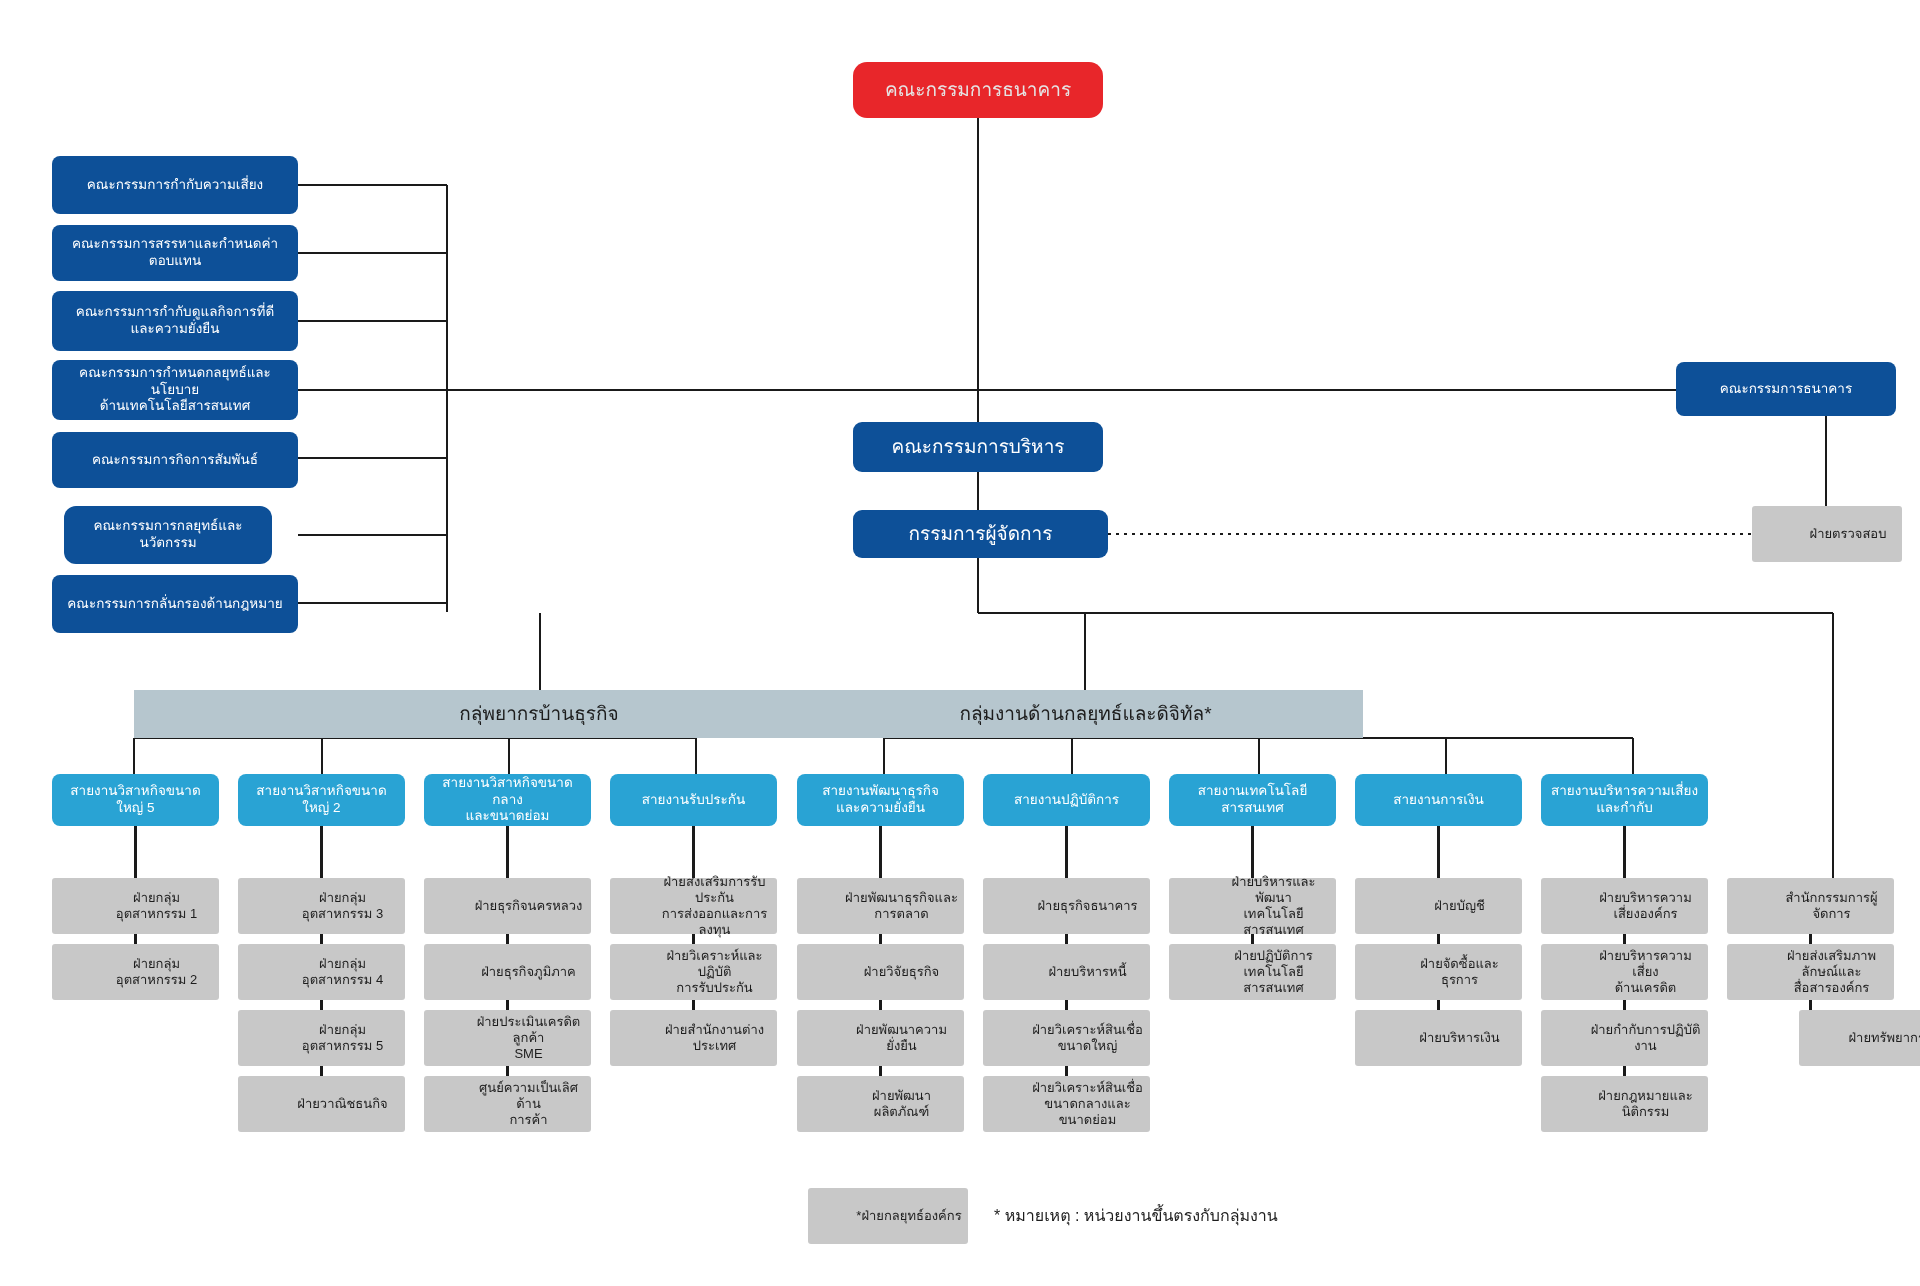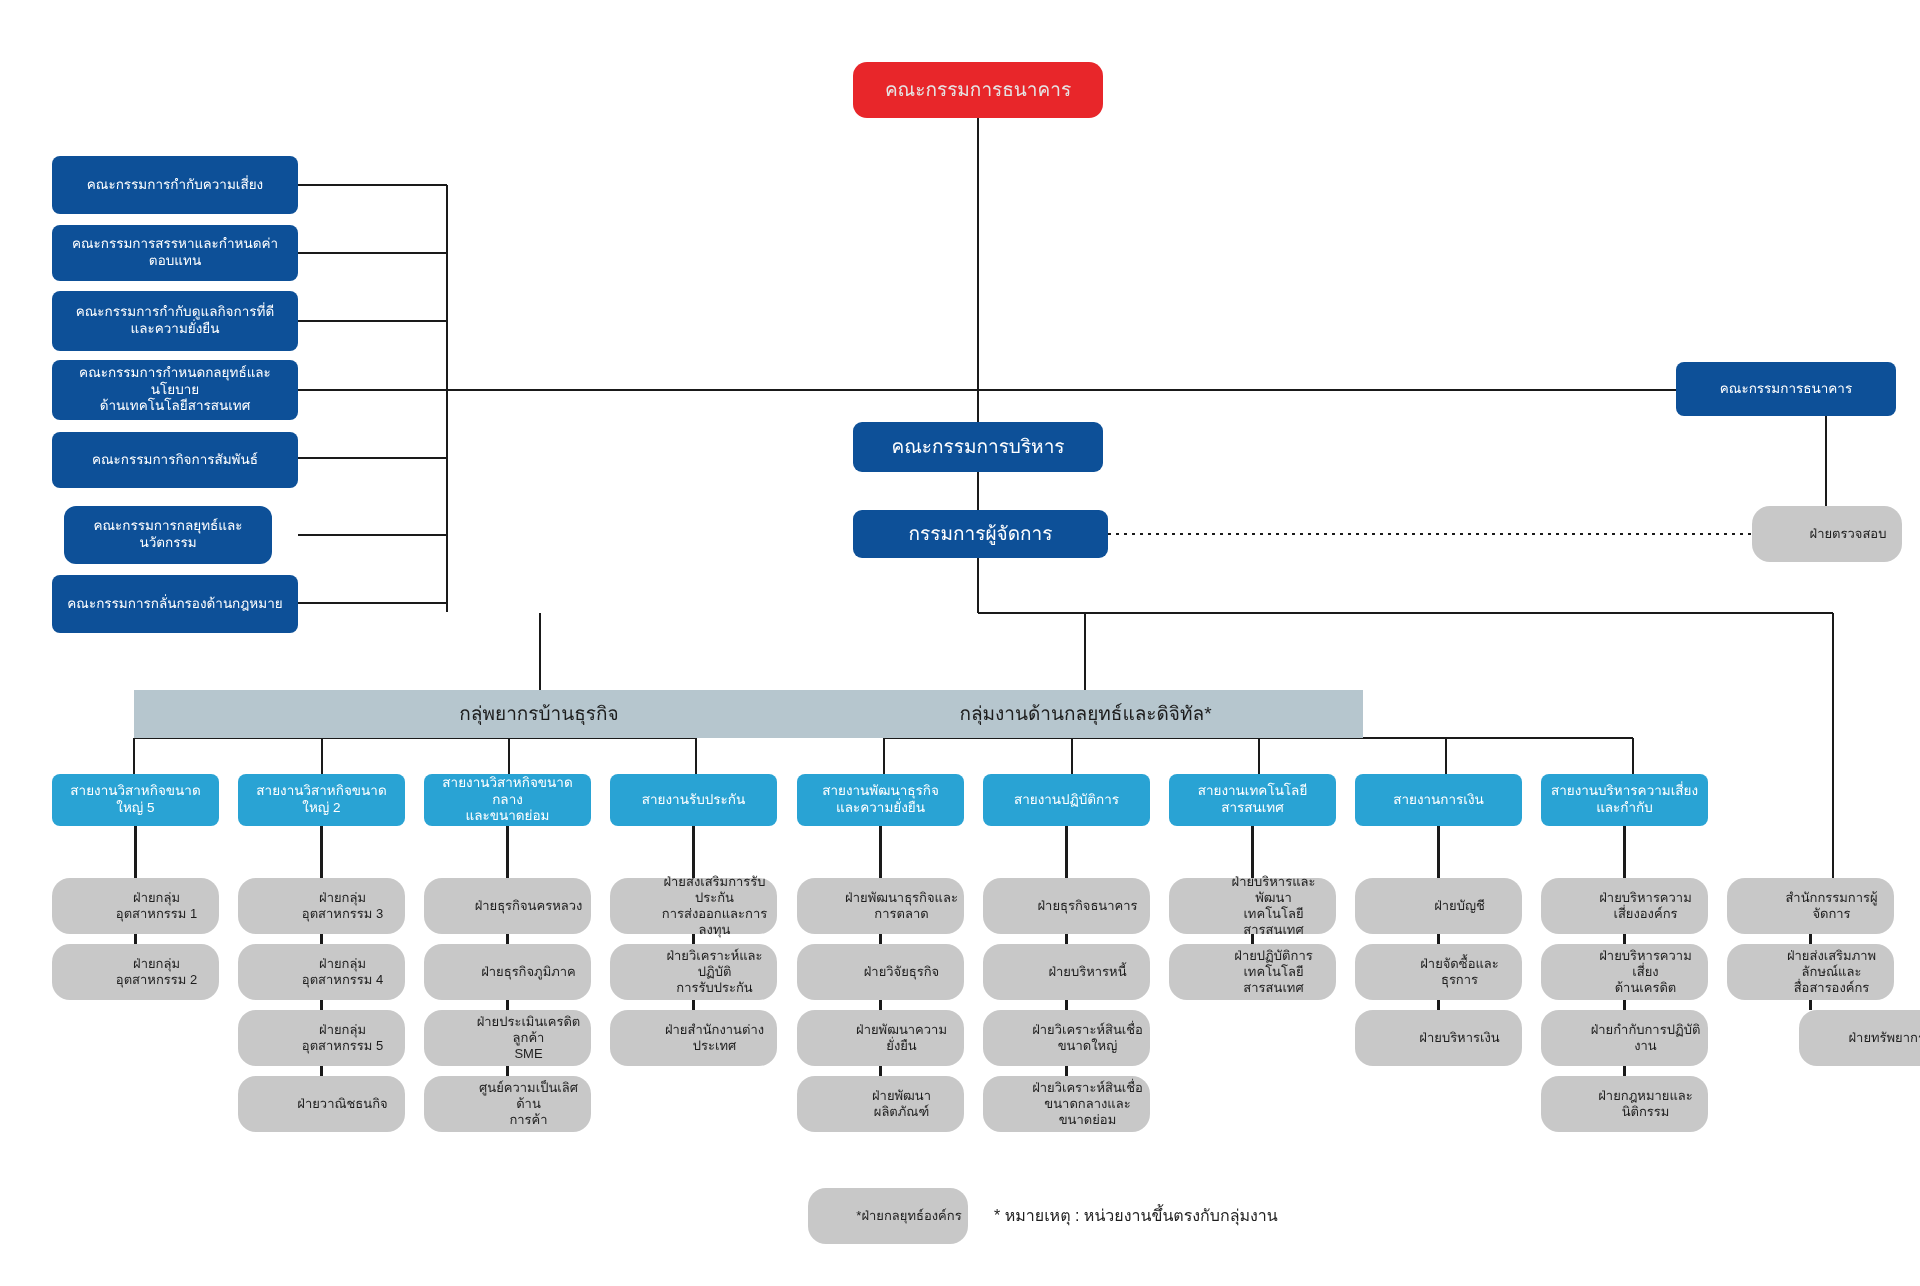--- a/index.html
+++ b/index.html
@@ -59,21 +59,21 @@
   }
   .n-cyan {
     background: #29a3d4;
     color: #ffffff;
     border-radius: 8px;
     font-size: 13.5px;
   }
   .n-gray {
     background: #c8c8c8;
     color: #1d1d1d;
-    border-radius: 18px;
+    border-radius: 3px;
     font-size: 13px;
     padding-left: 48px;
   }
   .n-note {
     background: transparent;
     color: #1d1d1d;
     font-size: 16px;
     justify-content: flex-start;
   }
   .n-note span { text-align: left; }

